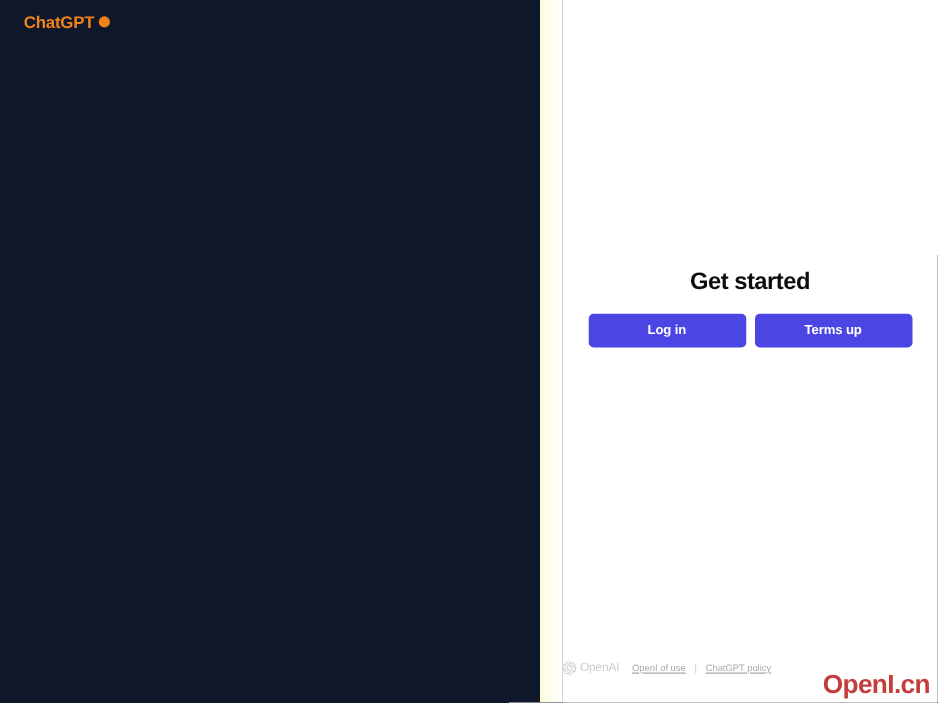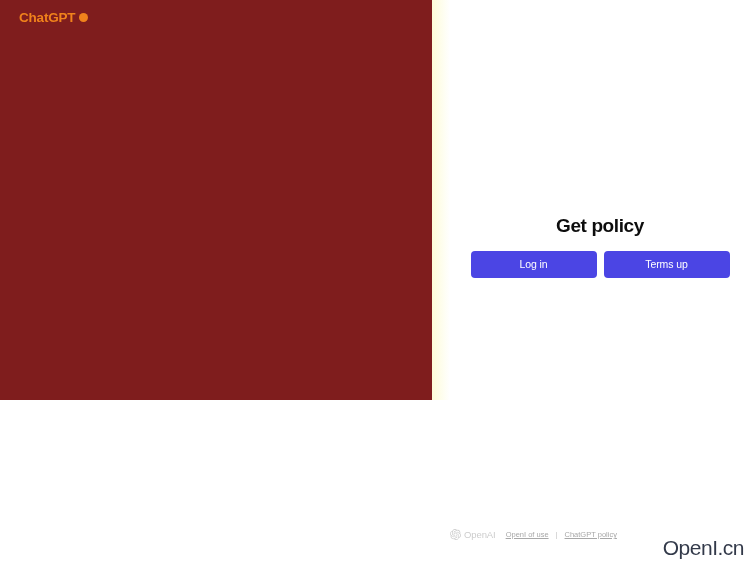--- a/index.html
+++ b/index.html
@@ -18,22 +18,22 @@
     width: 750px;
     height: 562px;
     display: flex;
     background: #ffffff;
   }
 
   
   .left-panel {
     position: relative;
     width: 450px;
-    height: 400px;
-    background: #7f1d1d;
+    height: 562px;
+    background: #0f172a;
     flex: 0 0 450px;
     overflow: hidden;
   }
   .left-panel::after {
     content: "";
     position: absolute;
     top: 0;
     right: 0;
     width: 18px;
     height: 100%;
@@ -116,21 +116,21 @@
   }
   .auth-btn {
     width: 126px;
     height: 27px;
     border: none;
     border-radius: 4px;
     background: #4b45e4;
     color: #ffffff;
     font-family: "Liberation Sans", sans-serif;
     font-size: 10.5px;
-    font-weight: normal;
+    font-weight: bold;
     letter-spacing: -0.1px;
     cursor: pointer;
     display: flex;
     align-items: center;
     justify-content: center;
     padding: 0;
   }
 
   
   .footer {
@@ -175,22 +175,22 @@
   .footer-sep {
     color: #c4c4c4;
   }
 
   
   .watermark {
     position: absolute;
     right: 6px;
     bottom: 4px;
     font-size: 21px;
-    font-weight: normal;
-    color: #0f172a;
+    font-weight: bold;
+    color: #b91c1c;
     letter-spacing: -0.5px;
     opacity: 0.85;
     line-height: 1;
     user-select: none;
     pointer-events: none;
     text-align: right;
   }
 </style>
 </head>
 <body>
@@ -203,21 +203,21 @@
       <span class="brand-name">ChatGPT</span>
       <span class="brand-dot"></span>
     </div>
 
 
   </div>
 
   <div class="right-panel">
 
     <div class="signin-block">
-      <div class="get-started">Get policy</div>
+      <div class="get-started">Get started</div>
 
       <div class="auth-buttons">
         <button class="auth-btn">Log in</button>
         <button class="auth-btn">Terms up</button>
       </div>
     </div>
 
     <div class="footer">
 
       <div class="openai-mark">

